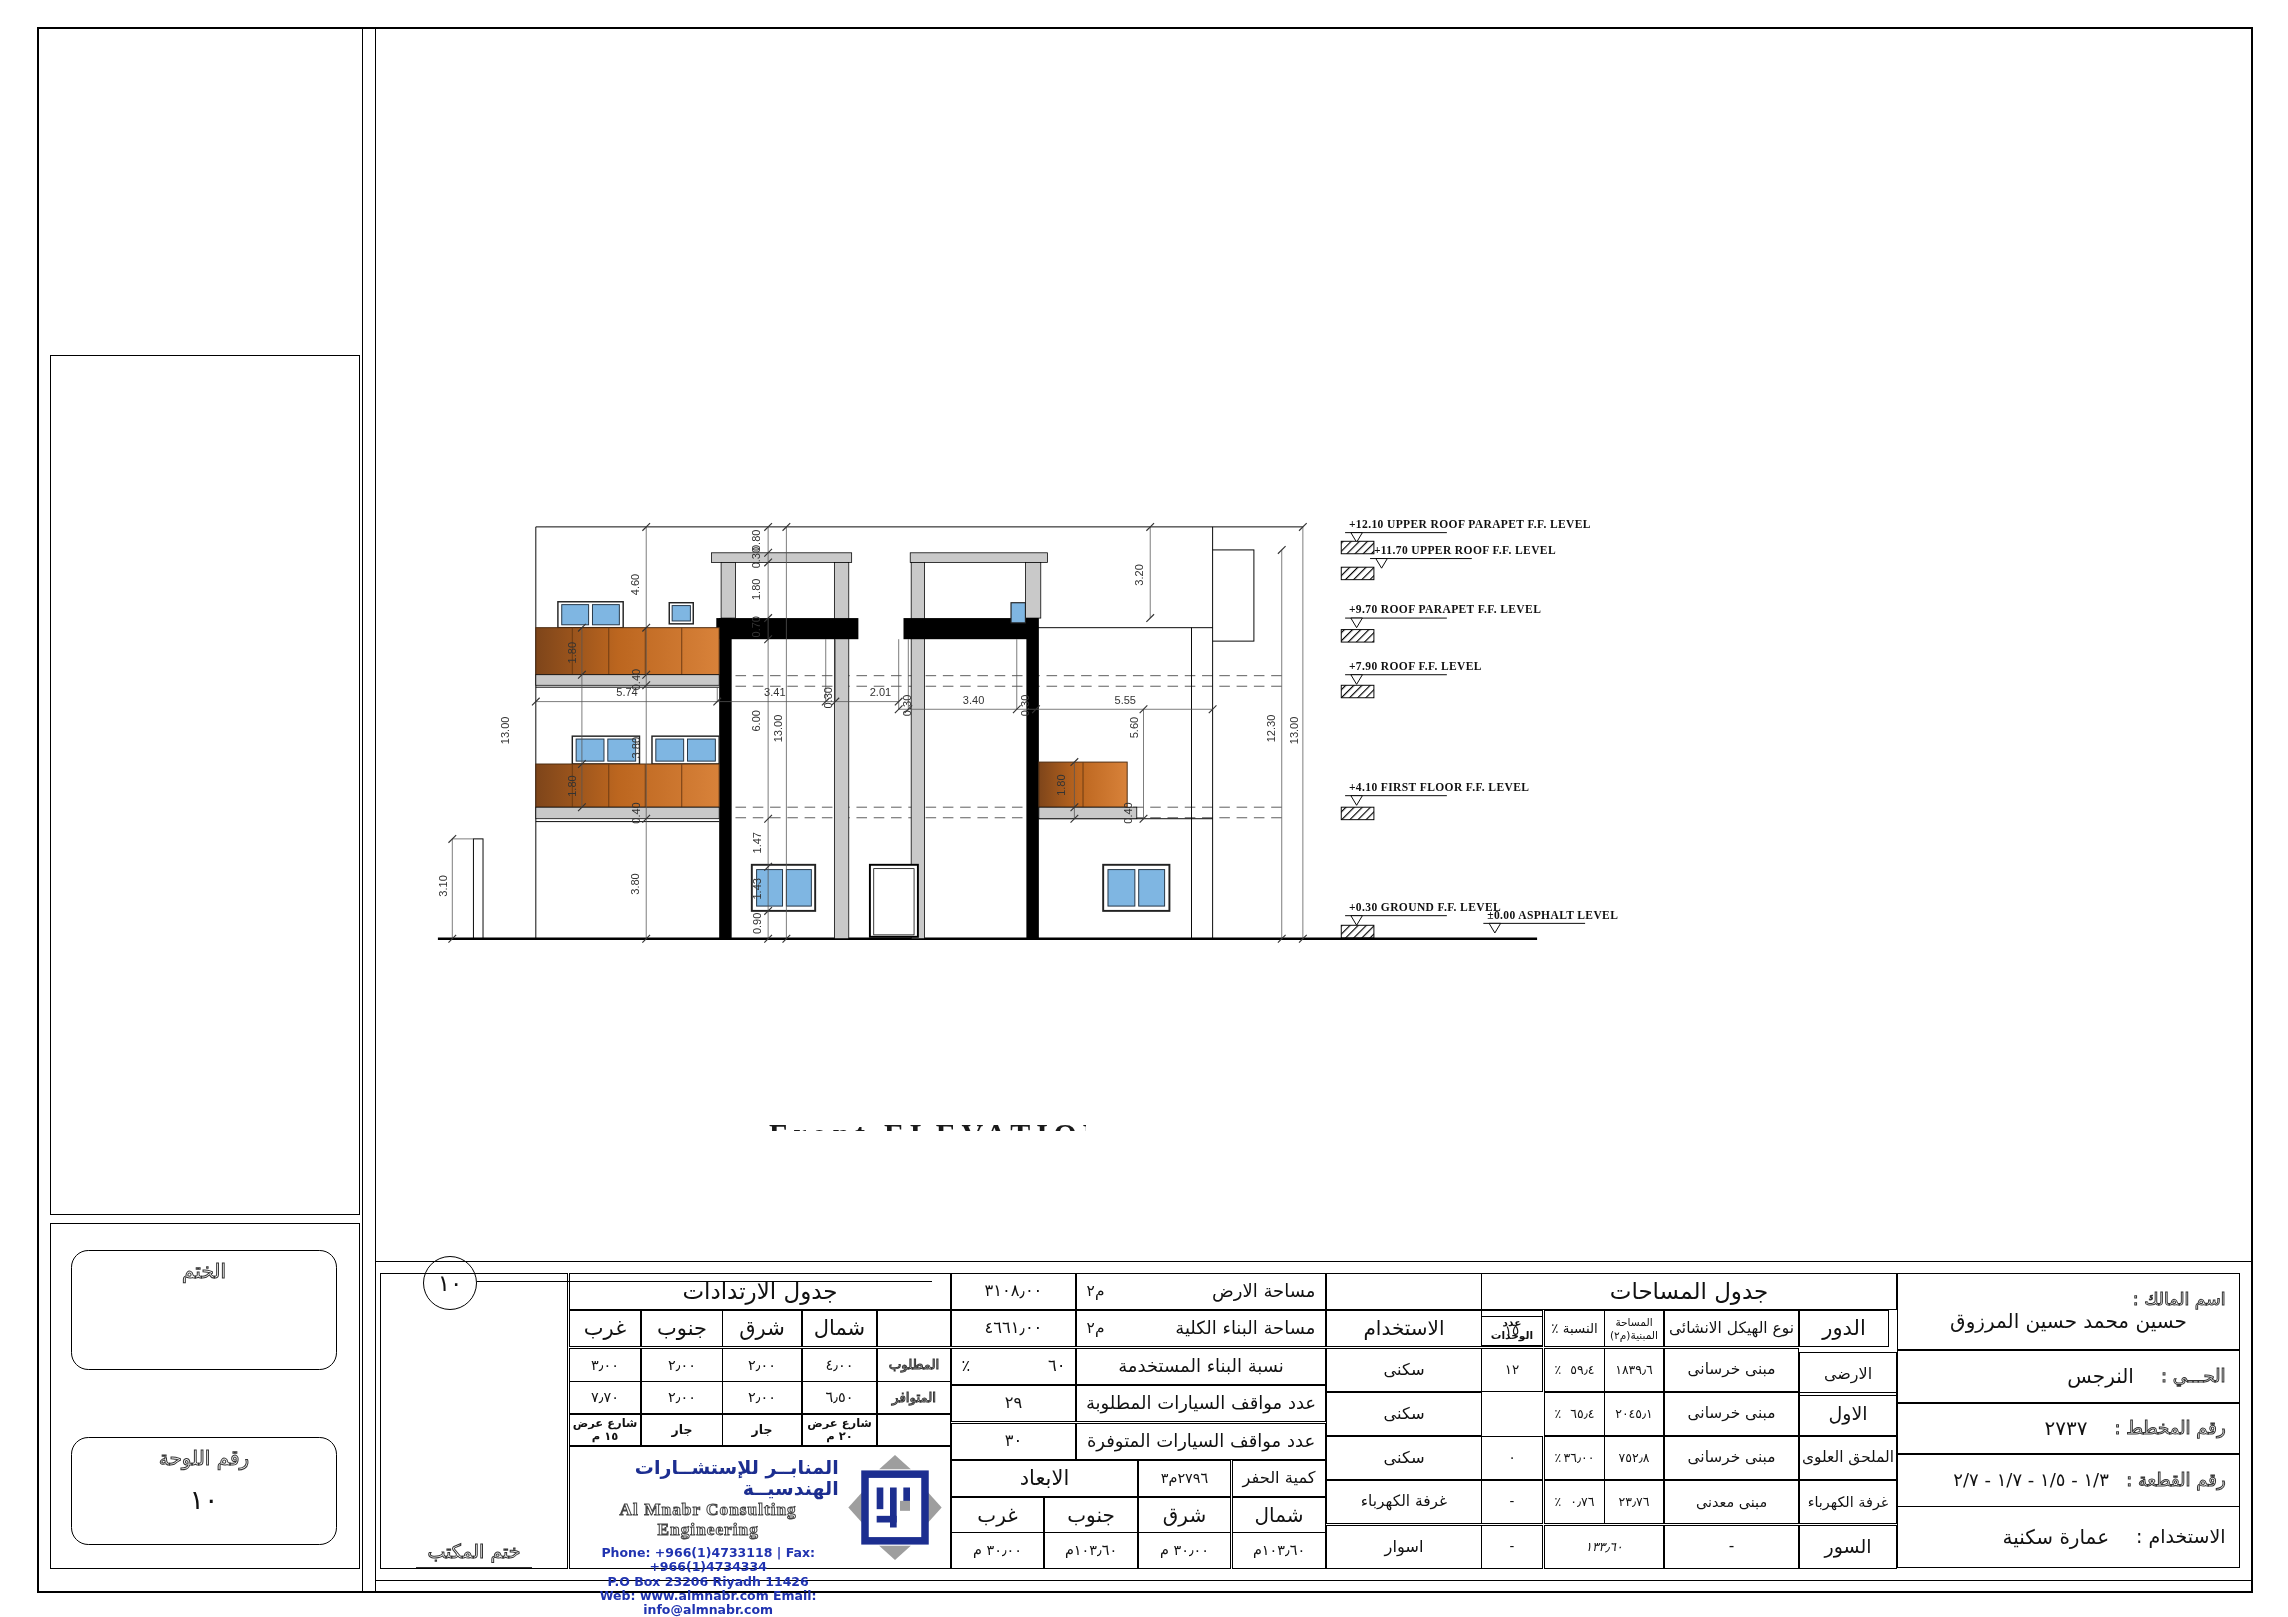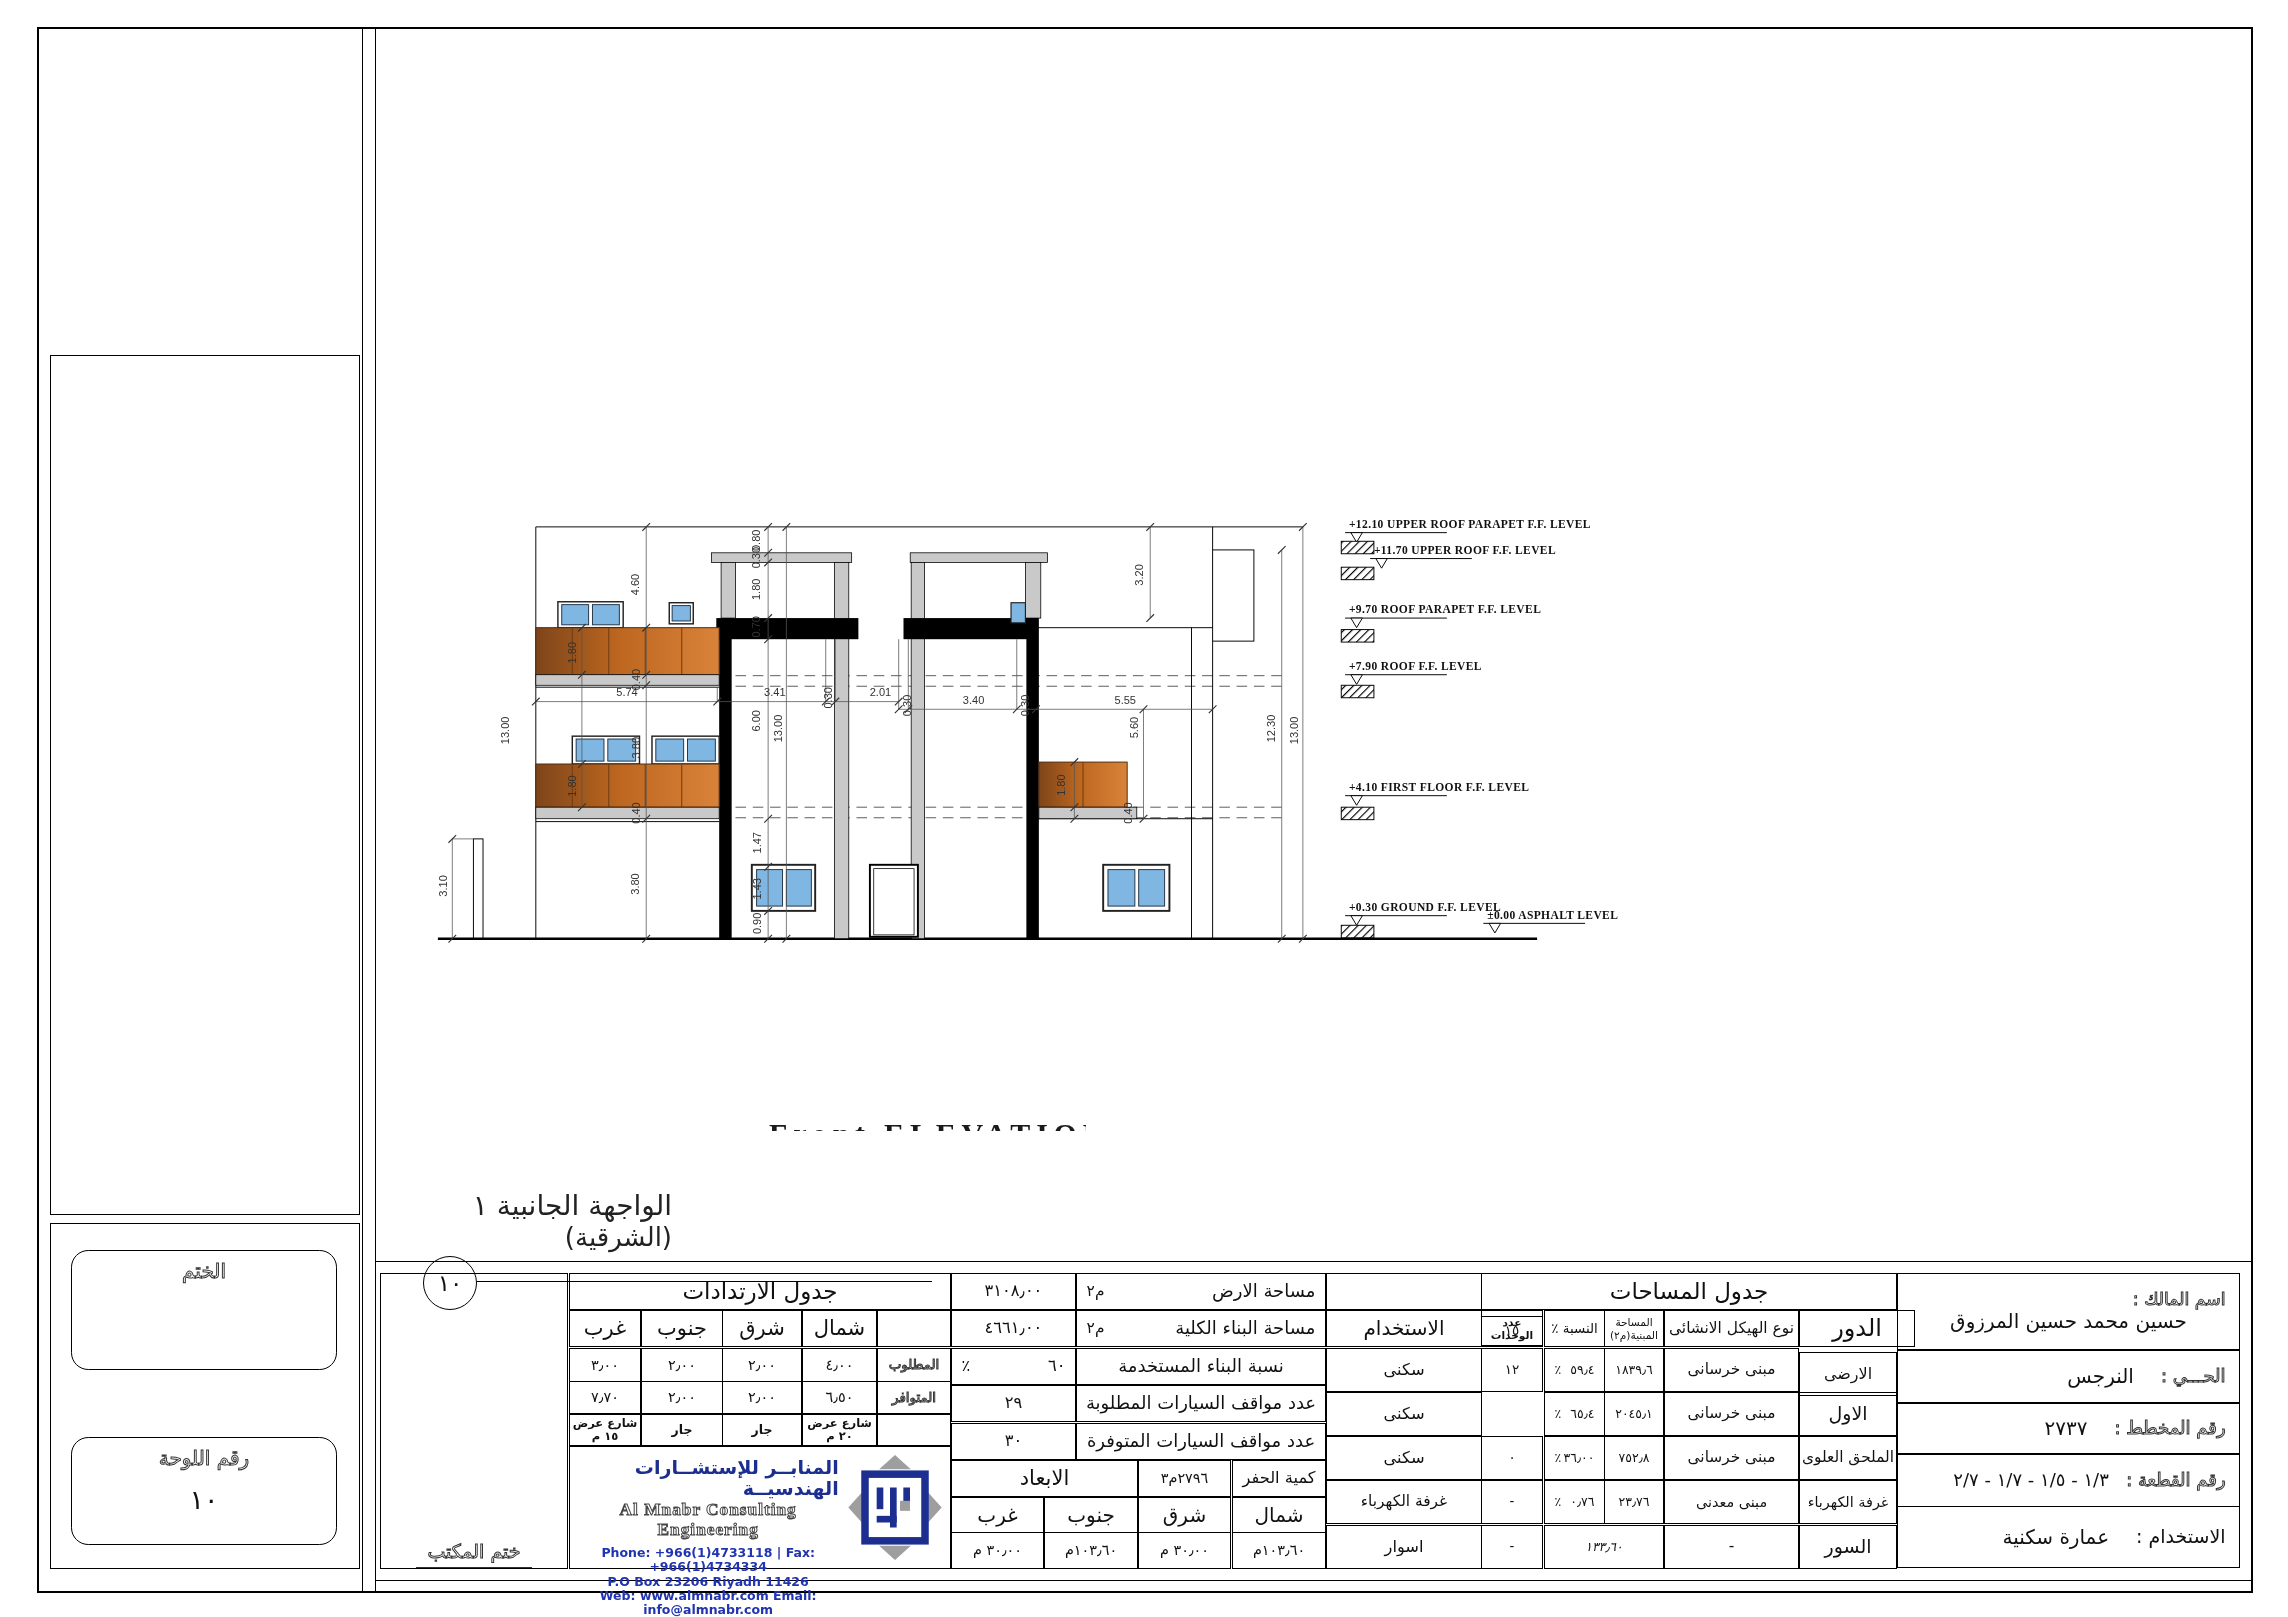--- a/index.html
+++ b/index.html
@@ -234,24 +234,20 @@
         <text x="1548" y="956" class="lvl">±0.00 ASPHALT LEVEL</text>
         <line x1="1544" y1="961" x2="1650" y2="961" class="lvlline"></line>
         <polygon points="1550,961 1562,961 1556,971" class="lvlarrow"></polygon>
       </g>
   </svg>
 
   <div class="caption-clip" style="left:769px;top:1117px;width:317px;">
     <span>Front ELEVATION</span>
   </div>
 
-  <div class="abs artitle" style="left:403px;top:1189px;width:269px;">
-    <div>الواجهة الجانبية ١</div>
-    <div style="font-size:26px;">(الشرقية)</div>
-  </div>
   <div class="abs" style="left:423px;top:1256px;width:52px;height:52px;border:1.9px solid #000;border-radius:50%;
               display:flex;align-items:center;justify-content:center;font-size:23px;background:#fff;">
       <span>١٠</span>
     </div>
   <div class="hline" style="left:477px;top:1281px;width:455px;"></div>
 
   <div class="hline" style="left:375px;top:1261px;width:1878px;"></div>
   <div class="hline" style="left:375px;top:1580px;width:1878px;"></div>
 
   <div class="c" style="left:380px;top:1273px;width:188px;height:296px;align-items:flex-end;">
@@ -340,21 +336,21 @@
   <div class="c rtl" style="left:1326px;top:1392px;width:156px;height:44px;font-size:16.3px;">سكنى</div>
   <div class="c rtl" style="left:1326px;top:1436px;width:156px;height:44px;font-size:16.3px;">سكنى</div>
   <div class="c rtl" style="left:1326px;top:1480px;width:156px;height:44px;font-size:15.4px;">غرفة الكهرباء</div>
   <div class="c rtl" style="left:1326px;top:1525px;width:156px;height:44px;font-size:16.3px;">اسوار</div>
 
   <div class="c rtl" style="left:1481px;top:1273px;width:416px;height:37px;font-size:23px;">جدول المساحات</div>
   <div class="c rtl" style="left:1481px;top:1310px;width:62px;height:37px;font-size:10.6px;font-weight:bold;">عدد الوحدات</div>
   <div class="c rtl" style="left:1544px;top:1310px;width:61px;height:37px;font-size:13.4px;">النسبة ٪</div>
   <div class="c rtl" style="left:1604px;top:1310px;width:60px;height:37px;font-size:10.6px;">المساحة المبنية(م٢)</div>
   <div class="c rtl" style="left:1664px;top:1310px;width:135px;height:37px;font-size:15.4px;">نوع الهيكل الانشائى</div>
-  <div class="c rtl" style="left:1799px;top:1310px;width:116px;height:37px;font-size:24px;">الدور</div>
+  <div class="c rtl" style="left:1799px;top:1310px;width:90px;height:37px;font-size:21px;">الدور</div>
 
   <div class="c" style="left:1481px;top:1348px;width:62px;height:44px;font-size:13.4px;">١٢</div>
   <div class="c rtl split" style="left:1544px;top:1348px;width:61px;height:44px;font-size:12.5px;">
     <span>٥٩٫٤</span>
       <span>٪</span>
     </div>
   <div class="c" style="left:1604px;top:1348px;width:60px;height:44px;font-size:12.5px;">١٨٣٩٫٦</div>
   <div class="c rtl" style="left:1664px;top:1348px;width:135px;height:44px;font-size:15.4px;">مبنى خرسانى</div>
   <div class="c rtl" style="left:1799px;top:1352px;width:98px;height:44px;font-size:16px;">الارضى</div>
 

